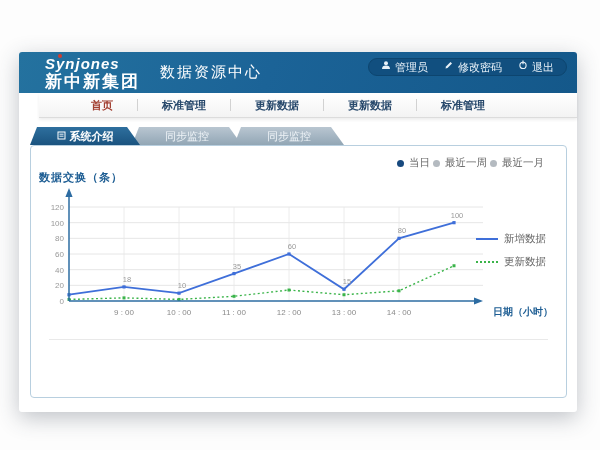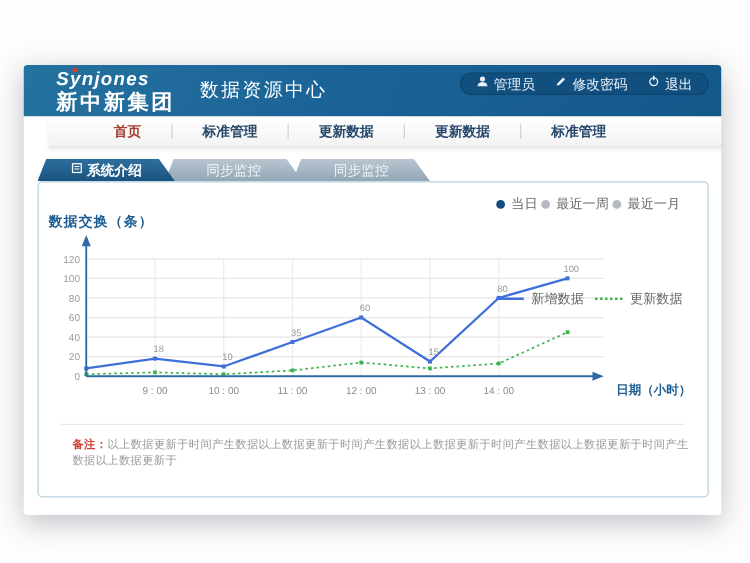--- a/index.html
+++ b/index.html
@@ -36,21 +36,21 @@
   
   .panel{position:absolute;left:11px;top:93px;width:535px;height:251px;background:#fff;
     border:1px solid #b8cfdf;border-radius:4px;}
   .range-group{position:absolute;top:10px;right:22px;display:flex;gap:3px;}
   .range-item{display:flex;align-items:center;gap:5px;font-size:10.5px;color:#666;cursor:pointer;}
   .range-dot{width:7px;height:7px;border-radius:50%;background:#b4bac0;}
   .range-item.selected .range-dot{background:#17497e;}
   .ylabel{position:absolute;left:8px;top:24px;font-size:11px;font-weight:bold;color:#1d5d93;letter-spacing:1px;}
   .chart-svg{position:absolute;left:0;top:38px;}
   .chart-svg text{font-family:"Liberation Sans","DejaVu Sans",sans-serif;}
-  .series-legend{position:absolute;top:86px;right:20px;display:flex;flex-direction:row;gap:9px;}
+  .series-legend{position:absolute;top:86px;right:20px;display:flex;flex-direction:column;gap:9px;}
   .legend-item{display:flex;align-items:center;gap:6px;font-size:10.5px;color:#666;}
   .legend-line{width:22px;height:0;border-top-width:2px;}
   .legend-line.solid{border-top-style:solid;}
   .legend-line.dotted{border-top-style:dotted;}
   .note-divider{position:absolute;left:18px;right:18px;top:193px;border-top:1px solid #e9e9e9;}
   .note{position:absolute;left:27px;right:8px;top:203px;font-size:9px;color:#9a9a9a;letter-spacing:.3px;}
   .note .prefix{color:#cf4436;font-weight:bold;}
 </style>
 </head>
 <body>
@@ -201,19 +201,16 @@
           <div class="legend-item">
             <span class="legend-line solid" style="border-top-color: rgb(63, 111, 217);"></span>
             <span>新增数据</span>
           </div>
           <div class="legend-item">
             <span class="legend-line dotted" style="border-top-color: rgb(59, 180, 74);"></span>
             <span>更新数据</span>
           </div>
         </div>
       <div class="note-divider"></div>
-      <div class="note">
-        <span class="prefix">备注：</span><span>以上数据更新于时间产生数据以上数据更新于时间产生数据以上数据更新于时间产生数据以上数据更新于时间产生数据以上数据更新于</span>
-      </div>
     </div>
 
   </div>
 </div>
 
 </body></html>

